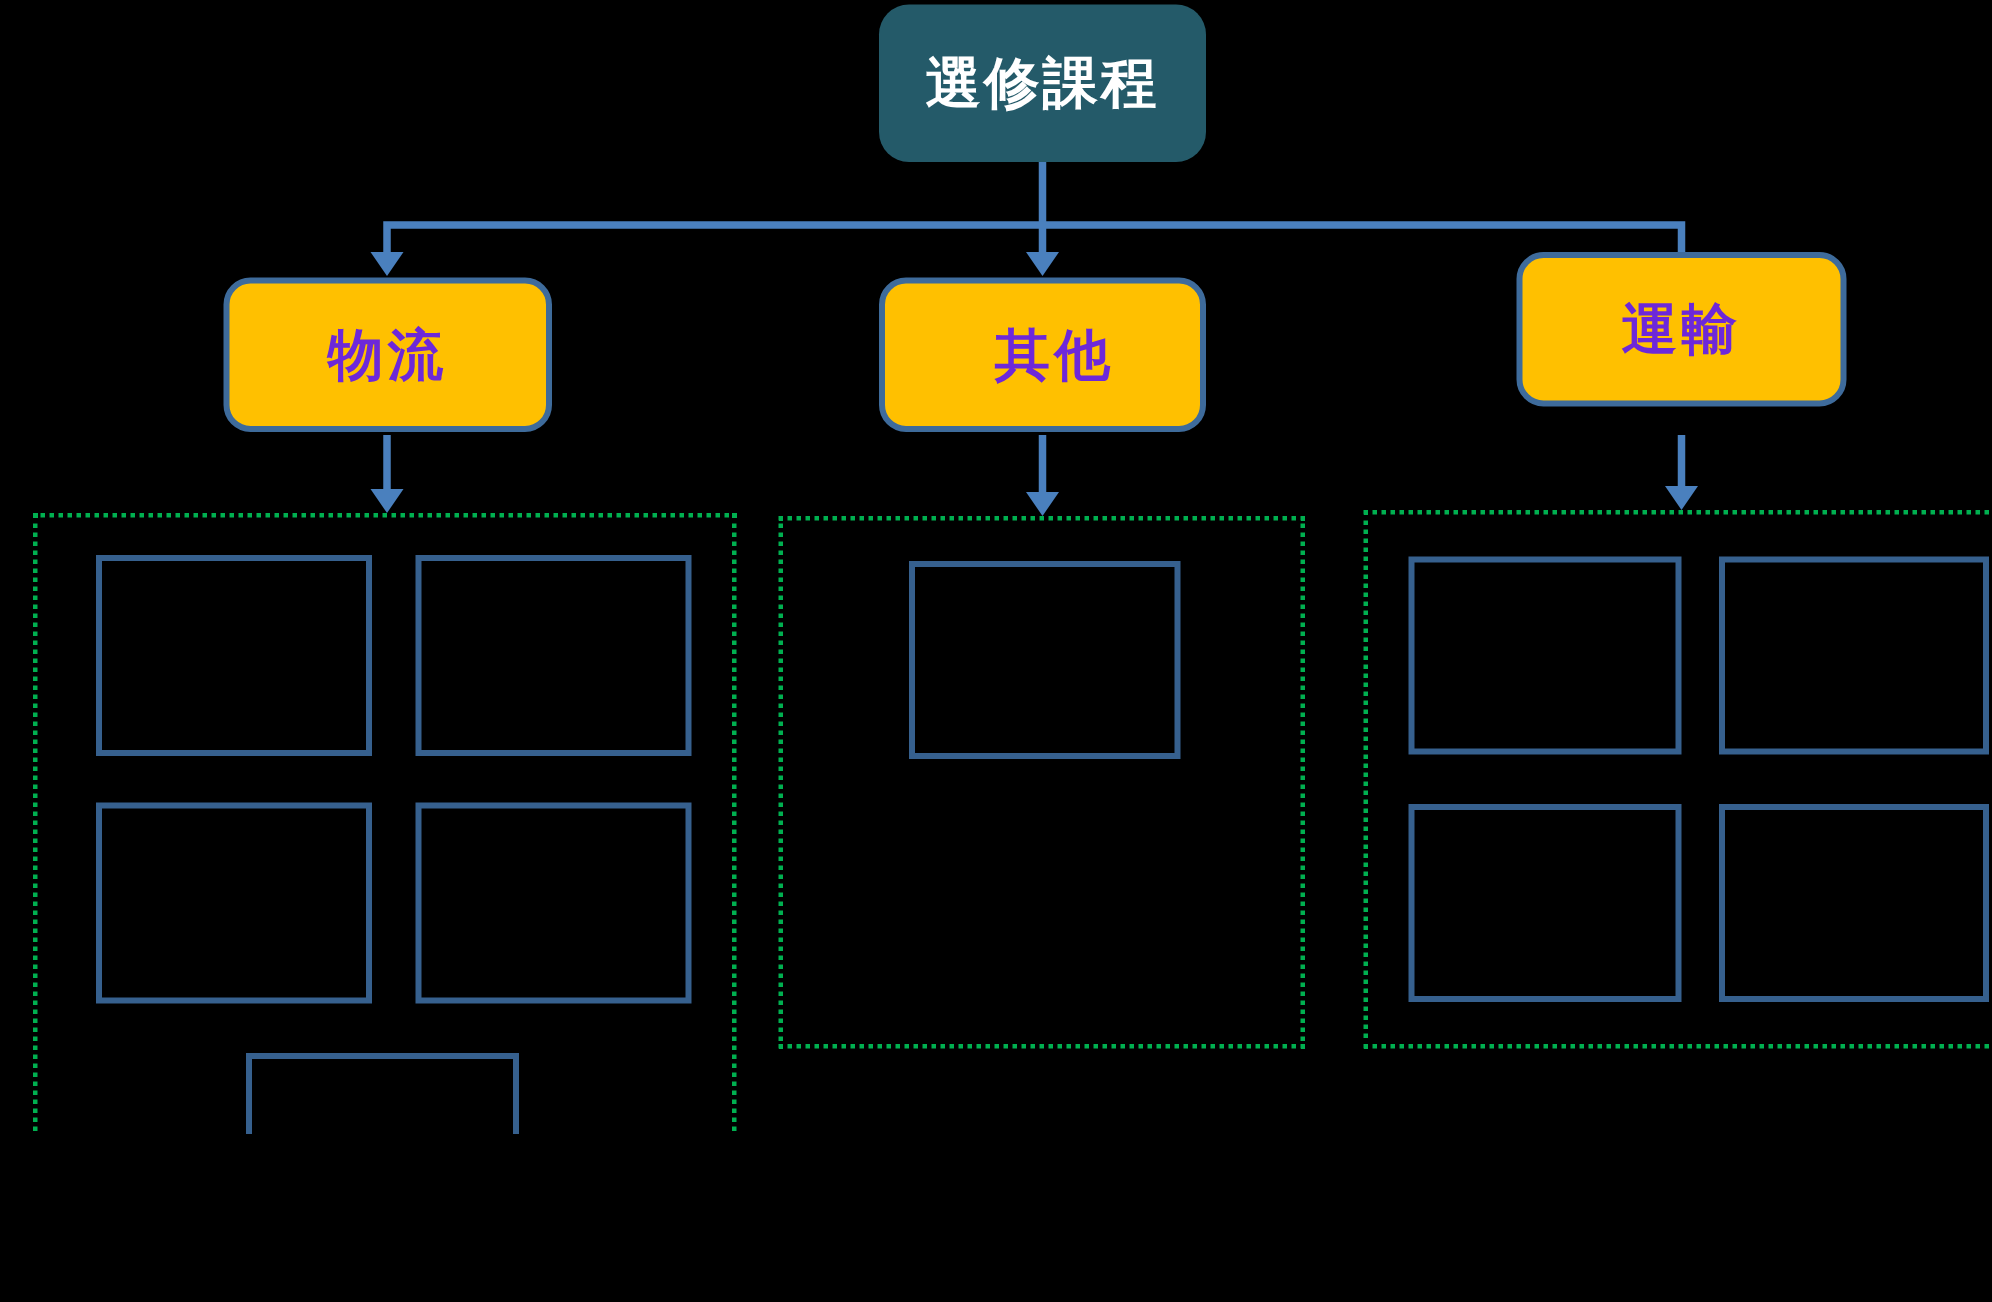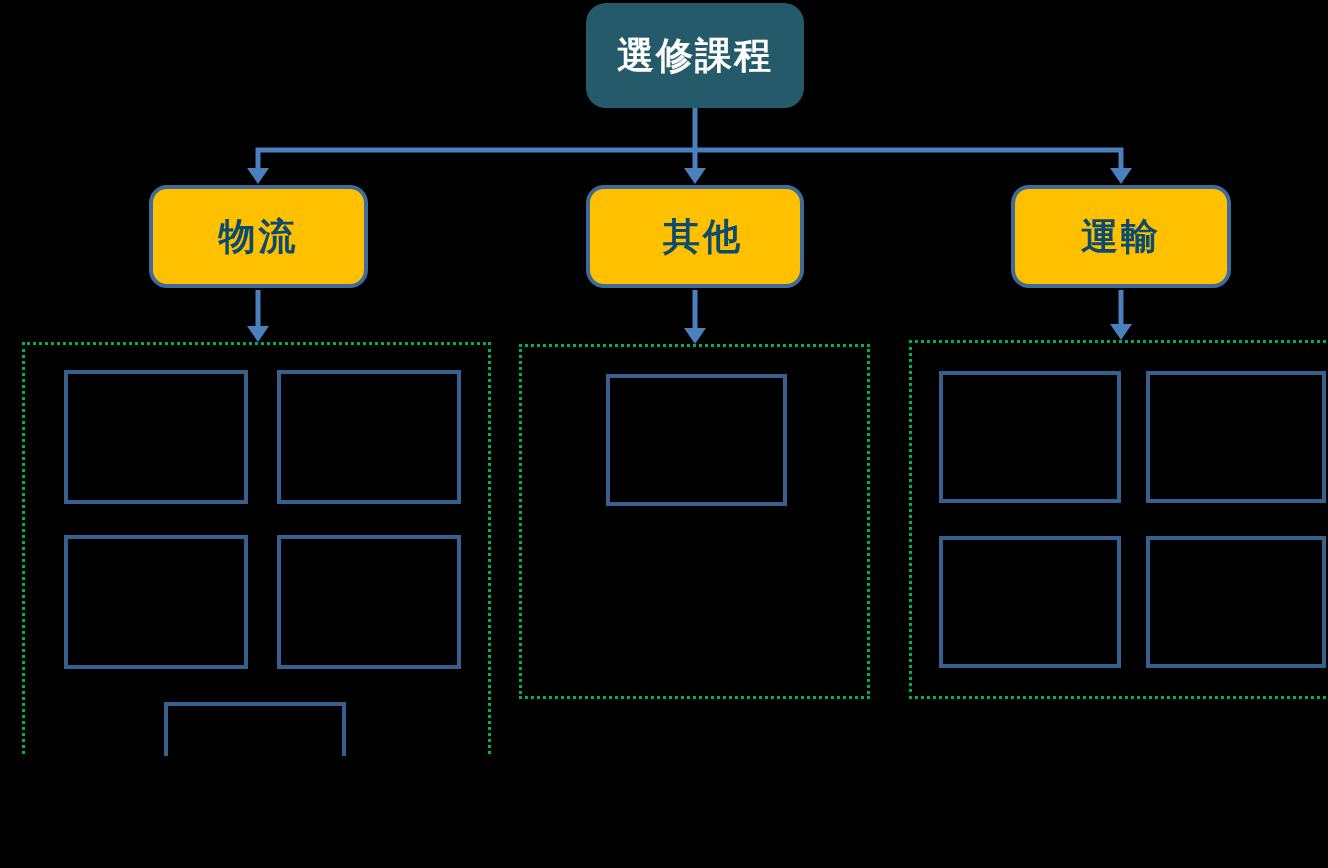--- a/index.html
+++ b/index.html
@@ -41,28 +41,28 @@
     border-radius: 20px;
     color: #FFFFFF;
     font-size: 37px;
     font-weight: bold;
     letter-spacing: 2px;
   }
   .node-branch {
     background: #FFC000;
     border: 4px solid #3E6B9B;
     border-radius: 18px;
-    color: #0c4a6e;
+    color: #6d28d9;
     font-size: 37px;
     font-weight: bold;
     letter-spacing: 3px;
   }
   .node-branch.pos-logistics { left: 128px; top: 185px; width: 219px; height: 103px; }
   .node-branch.pos-other     { left: 565px; top: 185px; width: 218px; height: 103px; padding-left: 16px; }
-  .node-branch.pos-transport { left: 990px; top: 185px; width: 220px; height: 103px; }
+  .node-branch.pos-transport { left: 990px; top: 168px; width: 220px; height: 103px; }
   .group {
     position: absolute;
     box-sizing: border-box;
     border: 3px dotted #00B050;
     background: transparent;
   }
   .group.pos-logistics { left: 1px;   top: 342px; width: 469px; height: 521px; }
   .group.pos-other     { left: 498px; top: 344px; width: 351px; height: 355px; }
   .group.pos-transport { left: 888px; top: 340px; width: 429px; height: 359px; }
   .slot {

